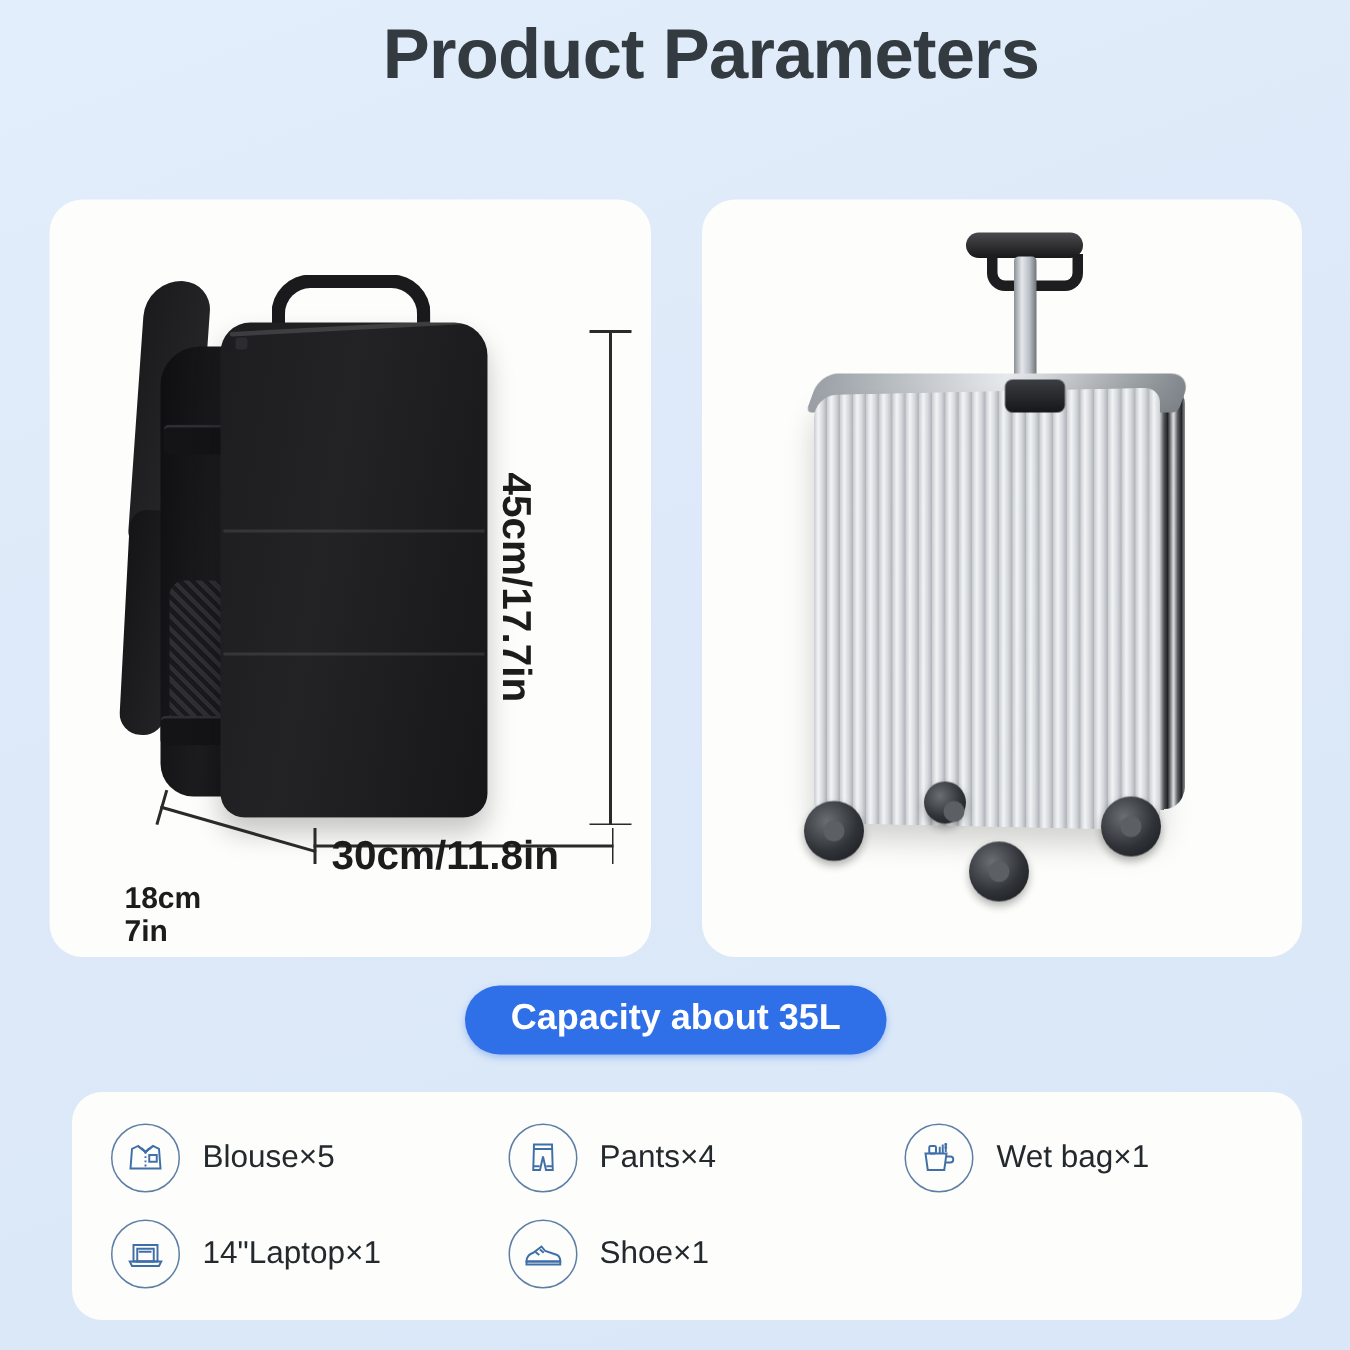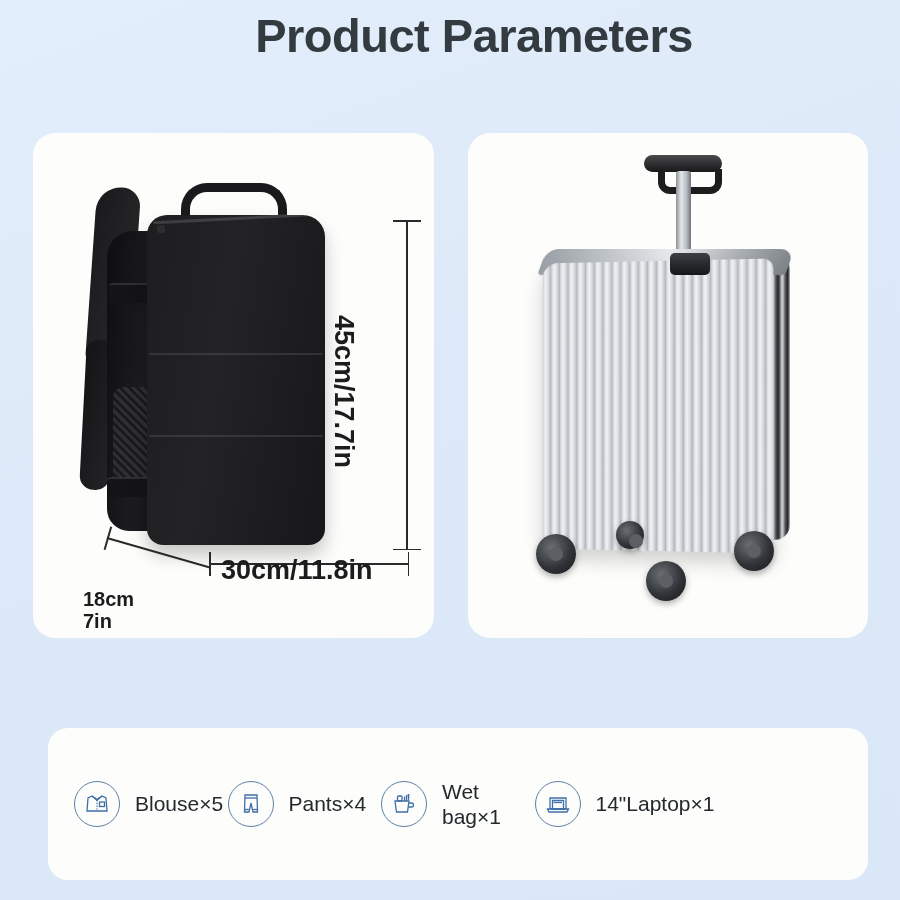--- a/index.html
+++ b/index.html
@@ -238,21 +238,21 @@
     box-shadow: 0 2px 5px rgba(47,111,232,0.35);
   }
 
   
   .feature-card {
     position: absolute;
     left: 48px; top: 728px; width: 820px; height: 152px;
     background: #fdfdfb;
     border-radius: 20px;
     display: grid;
-    grid-template-columns: 1fr 1fr 1fr 1fr 1fr;
+    grid-template-columns: 1fr 1fr 1fr;
     align-content: center;
     padding: 10px 0 10px 26px;
   }
 
   .feature-item {
     display: flex; align-items: center; gap: 15px;
     height: 64px;
   }
 
   .ficon {
@@ -315,20 +315,23 @@
       <div class="sc-latch"></div>
       <div class="sc-wheel w4"></div>
       <div class="sc-wheel w1"></div>
       <div class="sc-wheel w3"></div>
       <div class="sc-wheel w2"></div>
     </div>
   </div>
 </div>
 
 <div class="pills-row">
+  <div class="pill-cell">
+    <div class="pill">Capacity about 35L</div>
+  </div>
 </div>
 
 <div class="feature-card">
 
   <div class="feature-item">
     <span class="ficon">
       <svg width="28" height="28" viewBox="0 0 28 28" fill="none" stroke="#3f6fa8" stroke-width="1.3">
         <path d="M9 6 L5 8 L4 21 L24 21 L23 8 L19 6 L14 10 Z"></path>
         <path d="M9 6 L14 10 L19 6"></path>
         <path d="M11.5 7.5 L14 10 L16.5 7.5"></path>
@@ -370,15 +373,26 @@
       <svg width="28" height="28" viewBox="0 0 28 28" fill="none" stroke="#3f6fa8" stroke-width="1.3">
         <path d="M6 8 H22 V19 H6 Z"></path>
         <path d="M8.5 10.5 H19.5 V19 H8.5 Z"></path>
         <path d="M3.5 19 H24.5 L23 22 H5 Z"></path>
         <path d="M9.5 12.5 H18"></path>
       </svg>
     </span>
     <span class="flabel">14"Laptop×1</span>
   </div>
 
+  <div class="feature-item">
+    <span class="ficon">
+      <svg width="30" height="28" viewBox="0 0 30 28" fill="none" stroke="#3f6fa8" stroke-width="1.3">
+        <path d="M4 19 C4 15.5 6 14 8.5 13.2 L14 9 L16.5 12 L24 14.5 C26 15.2 26.5 16.8 26.5 19 H4 Z"></path>
+        <path d="M4 19 H26.5 V21 H4 Z"></path>
+        <path d="M10 12.6 L12.5 14.6"></path>
+        <path d="M13 11 L15.5 13.2"></path>
+      </svg>
+    </span>
+    <span class="flabel">Shoe×1</span>
+  </div>
 
 
 </div>
 
 </body></html>

